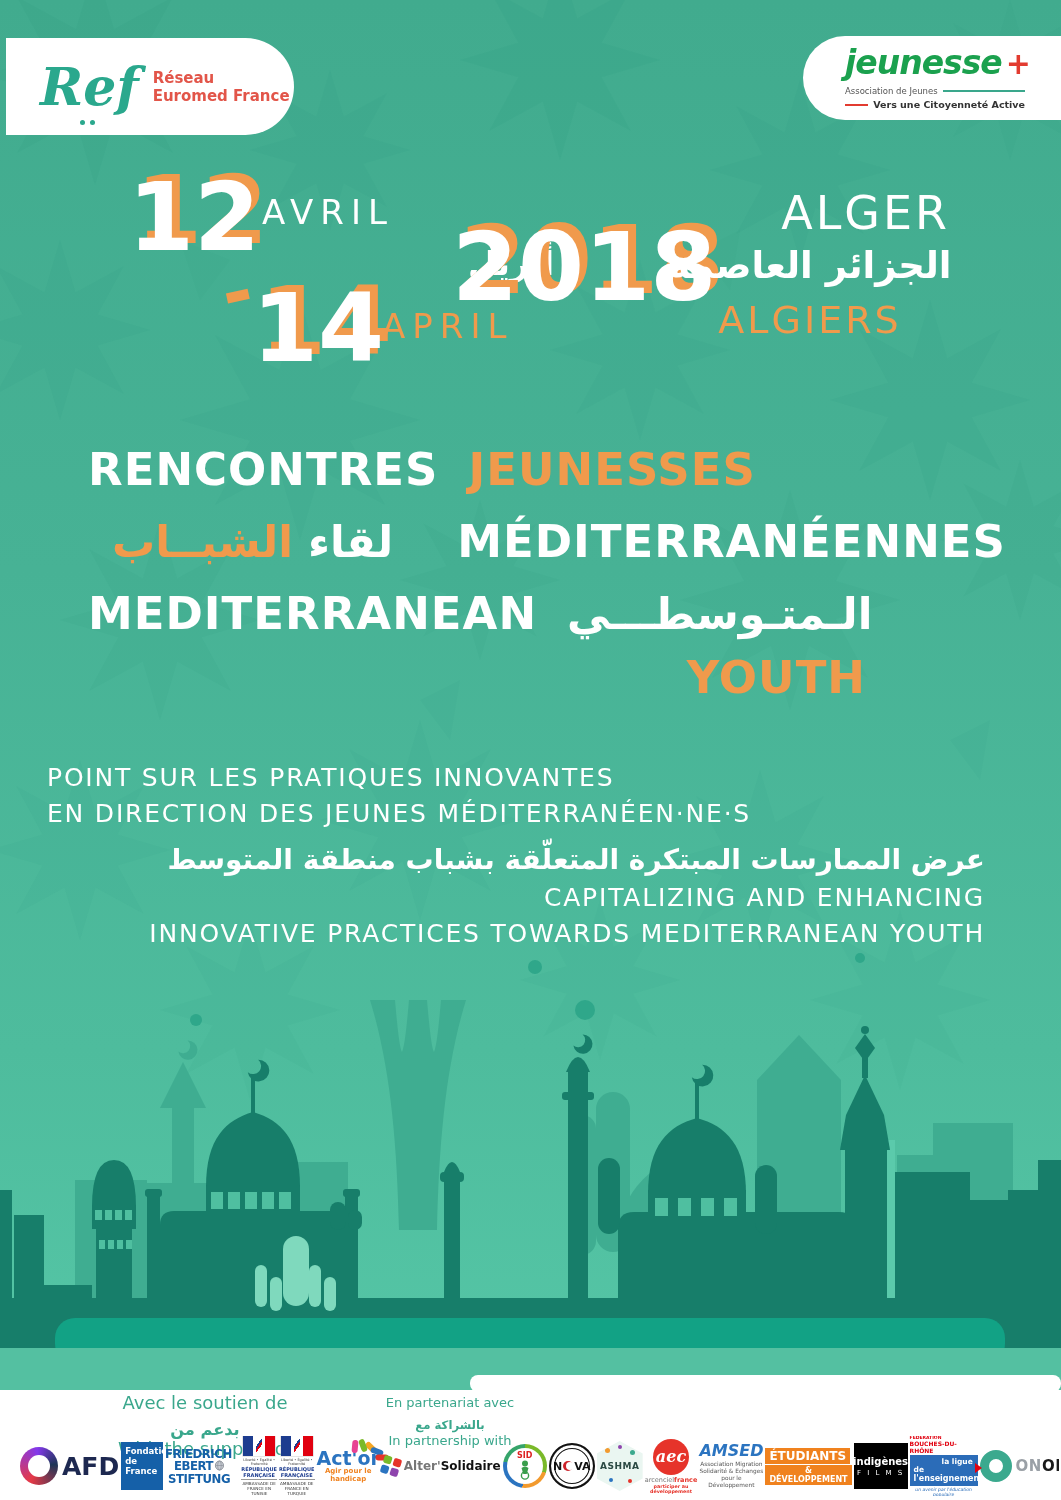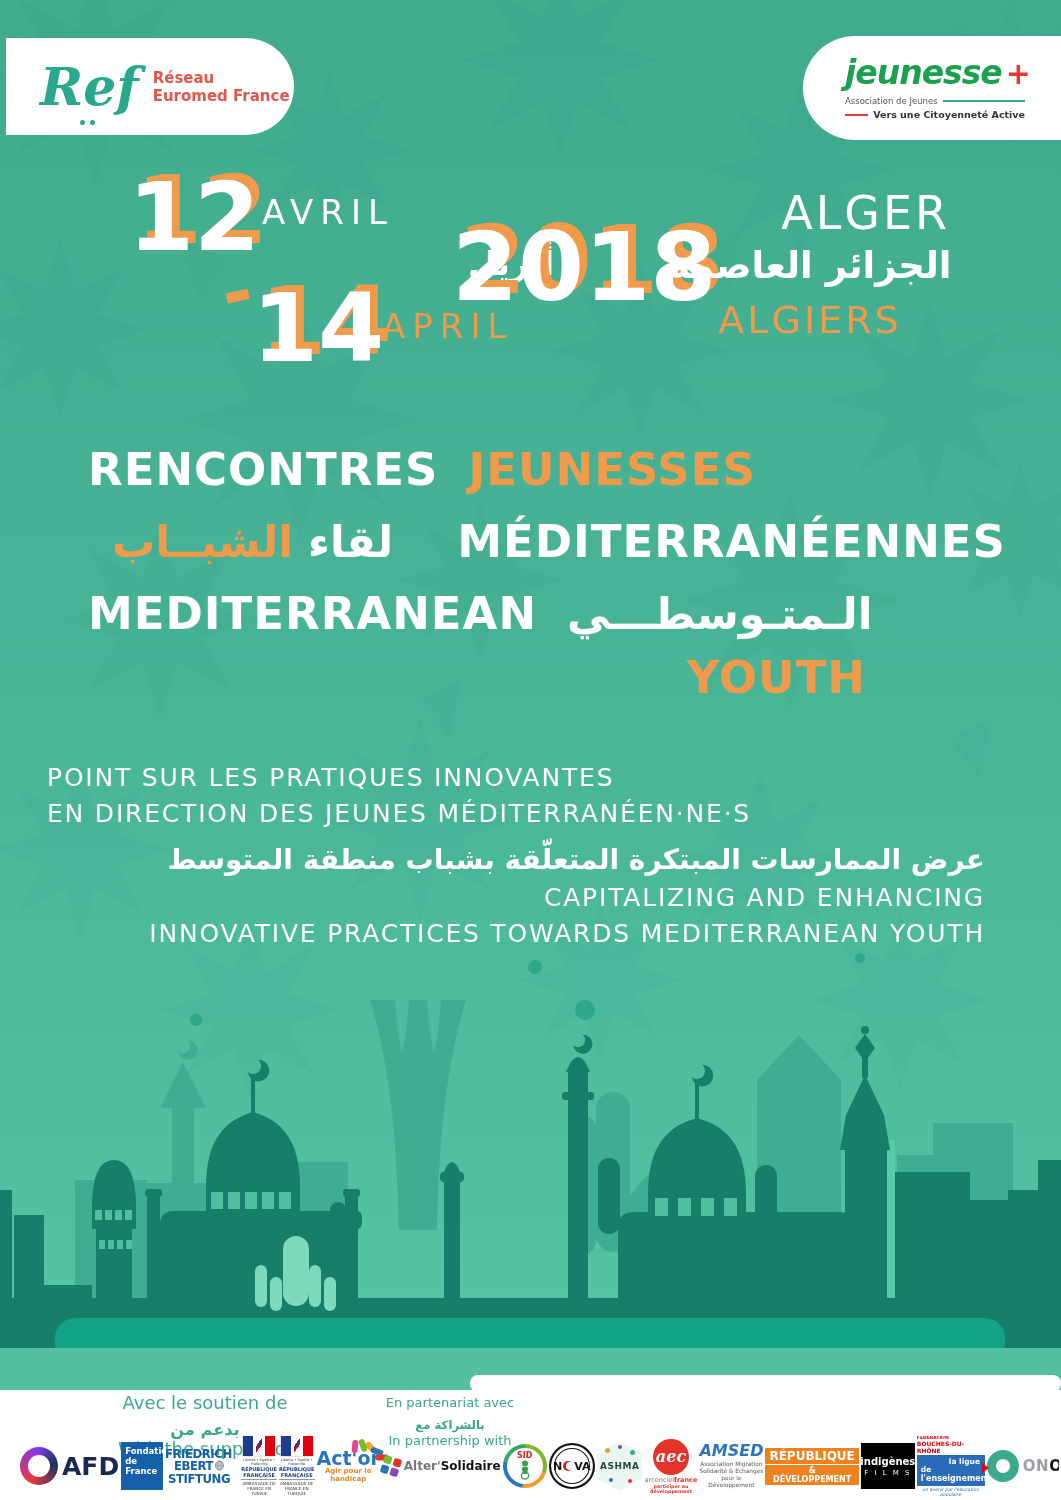--- a/index.html
+++ b/index.html
@@ -9,21 +9,21 @@
   .abs{position:absolute;}
   .bg-pattern{position:absolute;left:0;top:0;z-index:0;}
   
   .pill-left{position:absolute;left:6px;top:38px;width:288px;height:97px;background:#fff;
     border-radius:0 52px 52px 0;display:flex;align-items:center;z-index:3;}
   .ref-mono{font-family:"DejaVu Serif", serif;font-style:italic;font-weight:bold;
     font-size:52px;color:#2AA88D;margin-left:34px;line-height:60px;position:relative;}
   .ref-dots{position:absolute;left:40px;bottom:-8px;width:5px;height:5px;border-radius:50%;
     background:#2AA88D;box-shadow:10px 0 0 #2AA88D;}
   .ref-label{color:#E25549;font-size:15px;font-weight:600;margin-left:14px;}
-  .pill-right{position:absolute;left:803px;top:36px;width:258px;height:104px;background:#fff;
+  .pill-right{position:absolute;left:803px;top:36px;width:258px;height:84px;background:#fff;
     border-radius:52px 0 0 52px;display:flex;flex-direction:column;justify-content:center;
     padding-left:42px;box-sizing:border-box;z-index:3;}
   .jx-row{display:flex;align-items:baseline;}
   .jx-word{color:#1BA14E;font-size:33px;font-weight:800;font-style:italic;letter-spacing:-1px;line-height:34px;}
   .jx-plus{color:#E23B30;font-size:30px;font-weight:900;margin-left:4px;}
   .jx-sub1{display:flex;align-items:center;margin-top:5px;width:180px;}
   .jx-sub1 span{font-size:8.5px;color:#555;white-space:nowrap;}
   .jx-line-green{flex:1;height:2px;background:#3AA78C;margin-left:5px;}
   .jx-sub2{display:flex;align-items:center;margin-top:3px;width:180px;}
   .jx-line-red{width:44px;height:2px;background:#E23B30;margin-right:5px;}
@@ -496,21 +496,21 @@
       <div class="logo">
         <div class="amsed-name">AMSED</div>
         <div class="amsed-sub">
           <div>Association Migration</div>
           <div>Solidarité &amp; Echanges</div>
           <div>pour le Développement</div>
         </div>
       </div>
 
       <div class="logo etu">
-        <div class="e1">RÉPUBLIQUE</div>
+        <div class="e1">ÉTUDIANTS</div>
         <div class="e2">&amp; DÉVELOPPEMENT</div>
       </div>
 
       <div class="logo">
         <div class="indig">
           <div class="i1">indigènes</div>
           <div class="i2">F I L M S</div>
         </div>
       </div>
 

